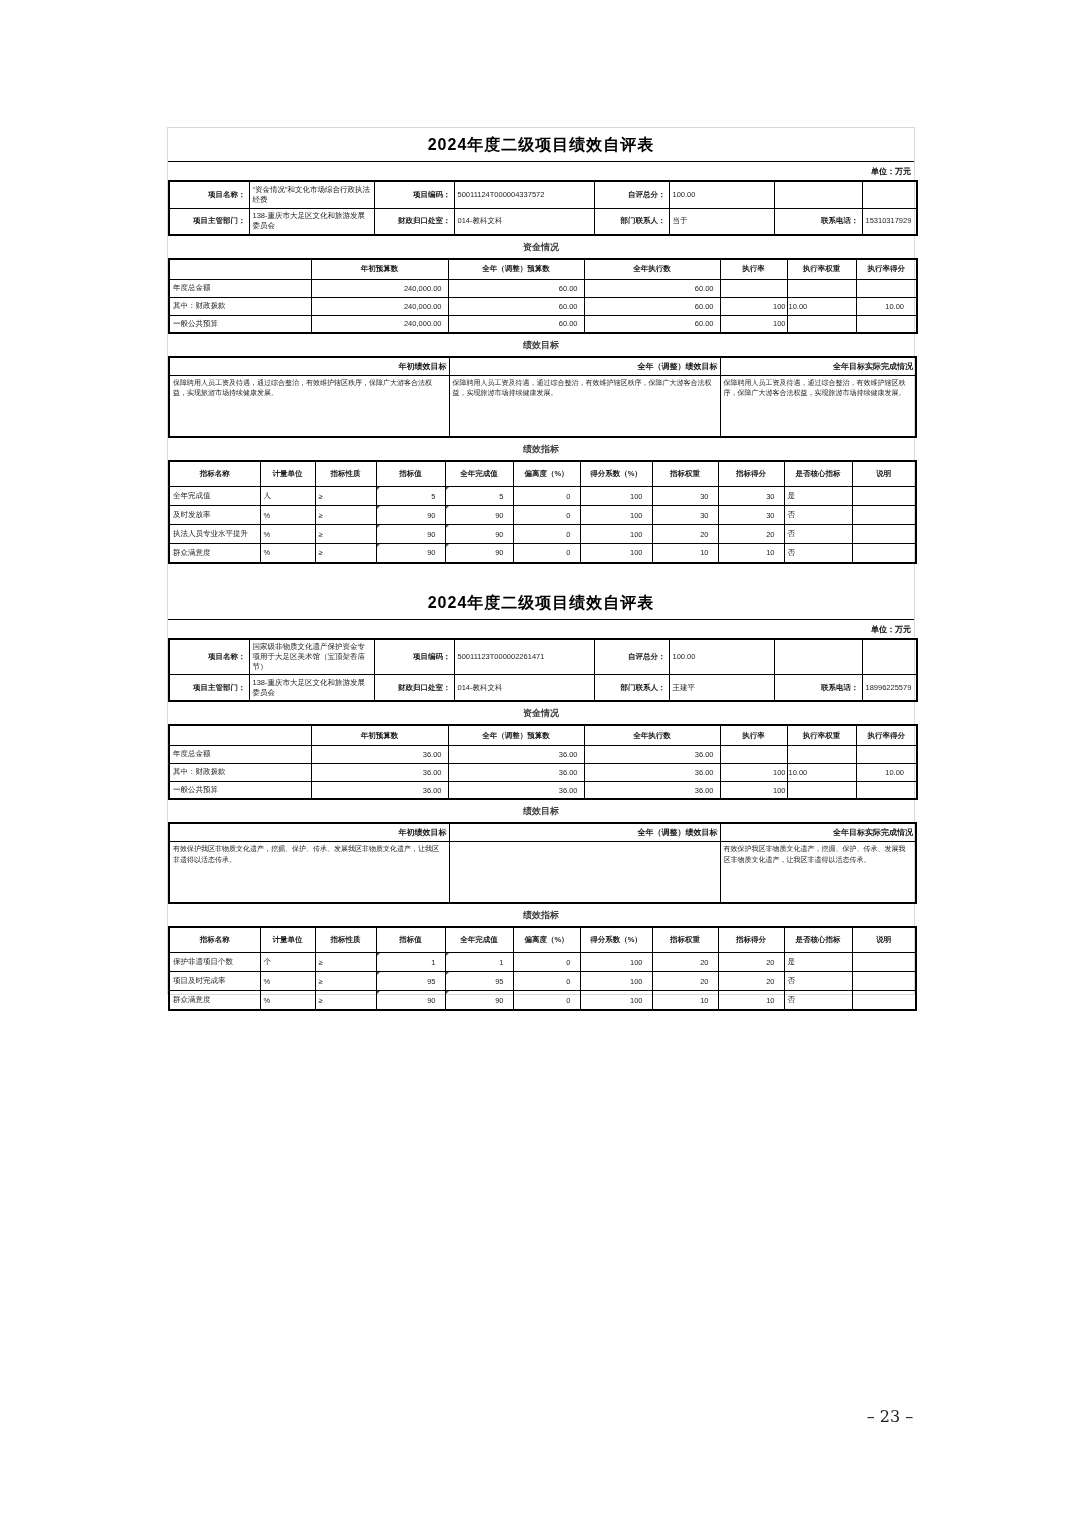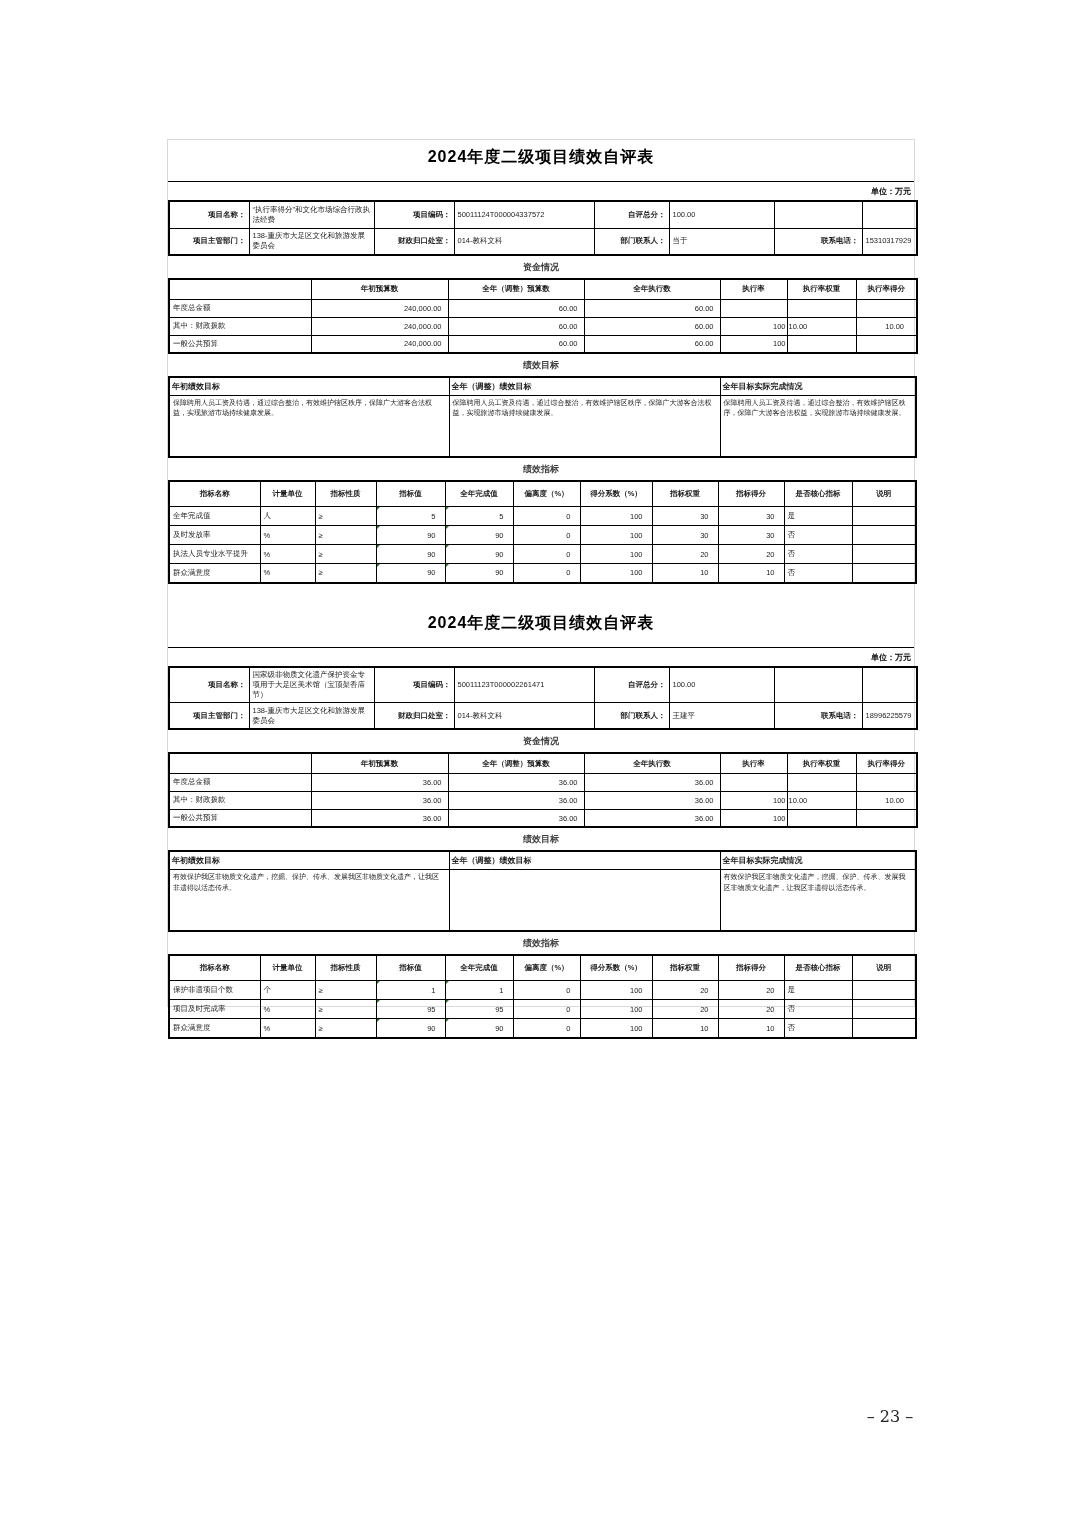--- a/index.html
+++ b/index.html
@@ -2,32 +2,32 @@
 <html><head>
 <meta charset="utf-8">
 <style>
   html,body{margin:0;padding:0;}
   body{
     width:1075px;height:1520px;position:relative;background:#ffffff;
     font-family:"Liberation Sans","DejaVu Sans",sans-serif;color:#1c1c1c;
     -webkit-font-smoothing:antialiased;
   }
   .frame{
-    position:absolute;left:167px;top:139px;width:748px;height:868px;
+    position:absolute;left:167px;top:127px;width:748px;height:868px;
     border:1px solid #d9d9d9;box-sizing:border-box;background:#fff;
   }
   .report{width:100%;}
   .report + .report{margin-top:22px;}
   .report-title{
     font-size:16px;font-weight:bold;text-align:center;margin:0;
     padding:7px 0 5px;letter-spacing:1px;color:#000;
   }
   .unit-row{
     border-top:1px solid #000;text-align:right;font-size:8px;font-weight:bold;
-    padding:4px 3px 3px;color:#000;margin-top:8px;
+    padding:4px 3px 3px;color:#000;
   }
   table{border-collapse:collapse;table-layout:fixed;width:100%;}
   td,th{border:1px solid #000;box-sizing:border-box;overflow:hidden;}
   .outer{border:2px solid #000;}
   
   .info-table td{font-size:7.5px;padding:2px 3px;vertical-align:middle;line-height:1.35;}
   .info-table .lbl{text-align:right;font-weight:bold;white-space:nowrap;}
   .info-table .val{text-align:left;}
   .info-table tr{height:27px;}
   
@@ -37,21 +37,21 @@
   }
   
   .funding-table th{font-size:7.5px;font-weight:bold;text-align:center;height:20px;padding:2px;}
   .funding-table td{font-size:7.5px;height:18px;padding:1px 3px;}
   .funding-table td.c0{text-align:left;}
   .funding-table td.c1,.funding-table td.c2,.funding-table td.c3{text-align:right;padding-right:6px;}
   .funding-table td.c4{text-align:right;padding-right:1px;}
   .funding-table td.c5{text-align:left;padding-left:1px;}
   .funding-table td.c6{text-align:right;padding-right:12px;}
   
-  .goals-table th{font-size:8px;font-weight:bold;text-align:left;height:18px;padding:2px;}
+  .goals-table th{font-size:8px;font-weight:bold;text-align:right;height:18px;padding:2px;}
   .goals-table td{font-size:7px;vertical-align:top;text-align:left;padding:2px 3px;height:62px;line-height:1.55;}
   
   .ind-table th{font-size:7.5px;font-weight:bold;text-align:center;height:20px;padding:7px;}
   .ind-table td{font-size:7.5px;height:19px;padding:1px 3px;position:relative;}
   .ind-table td.t-l{text-align:left;}
   .ind-table td.t-r{text-align:right;padding-right:9px;}
   .gm::before{
     content:"";position:absolute;left:0;top:0;width:0;height:0;
     border-top:3px solid #217a21;border-right:3px solid transparent;
   }
@@ -75,21 +75,21 @@
           <col style="width:80px">
           <col style="width:140px">
         <col style="width:75px">
           <col style="width:105px">
           <col style="width:88px">
           <col style="width:55px">
       </colgroup>
       <tbody>
           <tr>
         <td class="lbl">项目名称：</td>
-        <td class="val">“执行率得分”和文化市场综合行政执法经费</td>
+        <td class="val">“资金情况”和文化市场综合行政执法经费</td>
         <td class="lbl">项目编码：</td>
         <td class="val">50011124T000004337572</td>
         <td class="lbl">自评总分：</td>
         <td class="val">100.00</td>
         <td></td>
         <td></td>
       </tr>
       <tr>
         <td class="lbl">项目主管部门：</td>
         <td class="val">138-重庆市大足区文化和旅游发展委员会</td>

